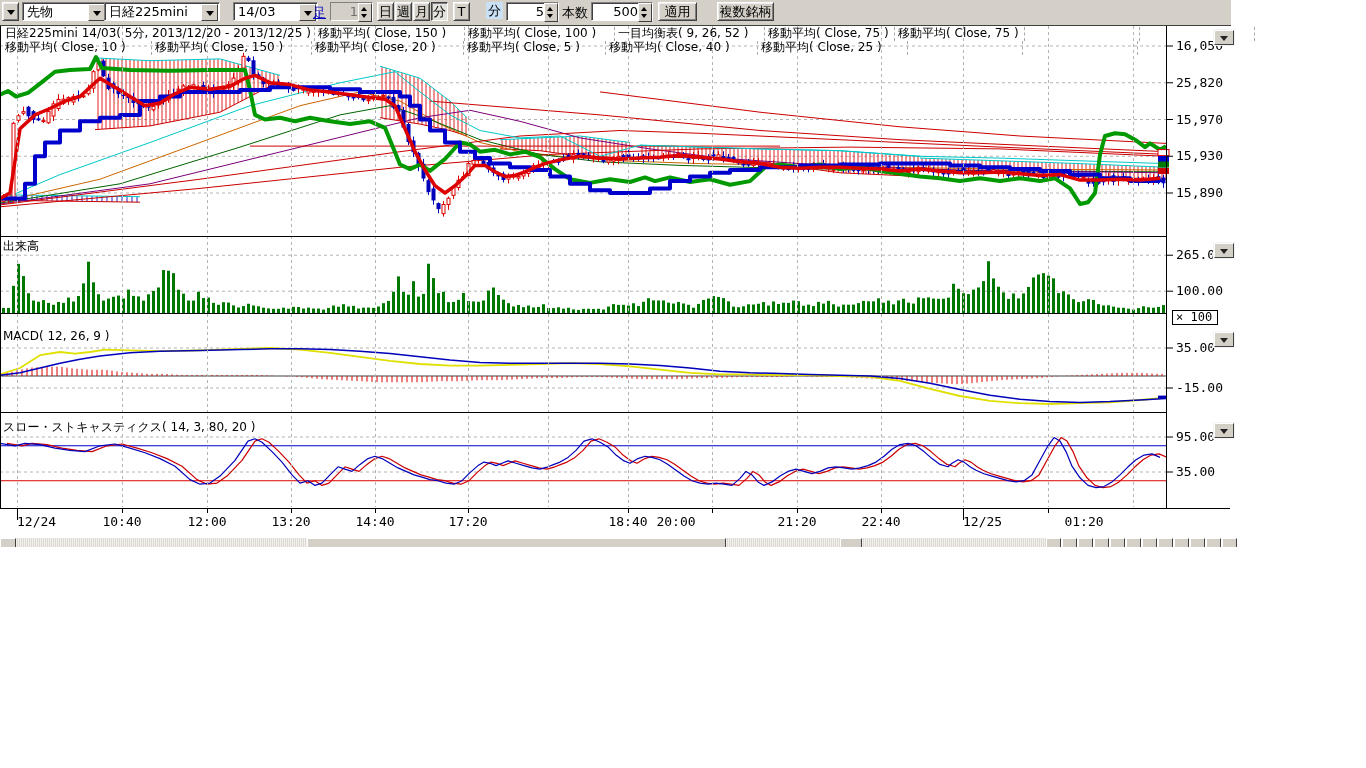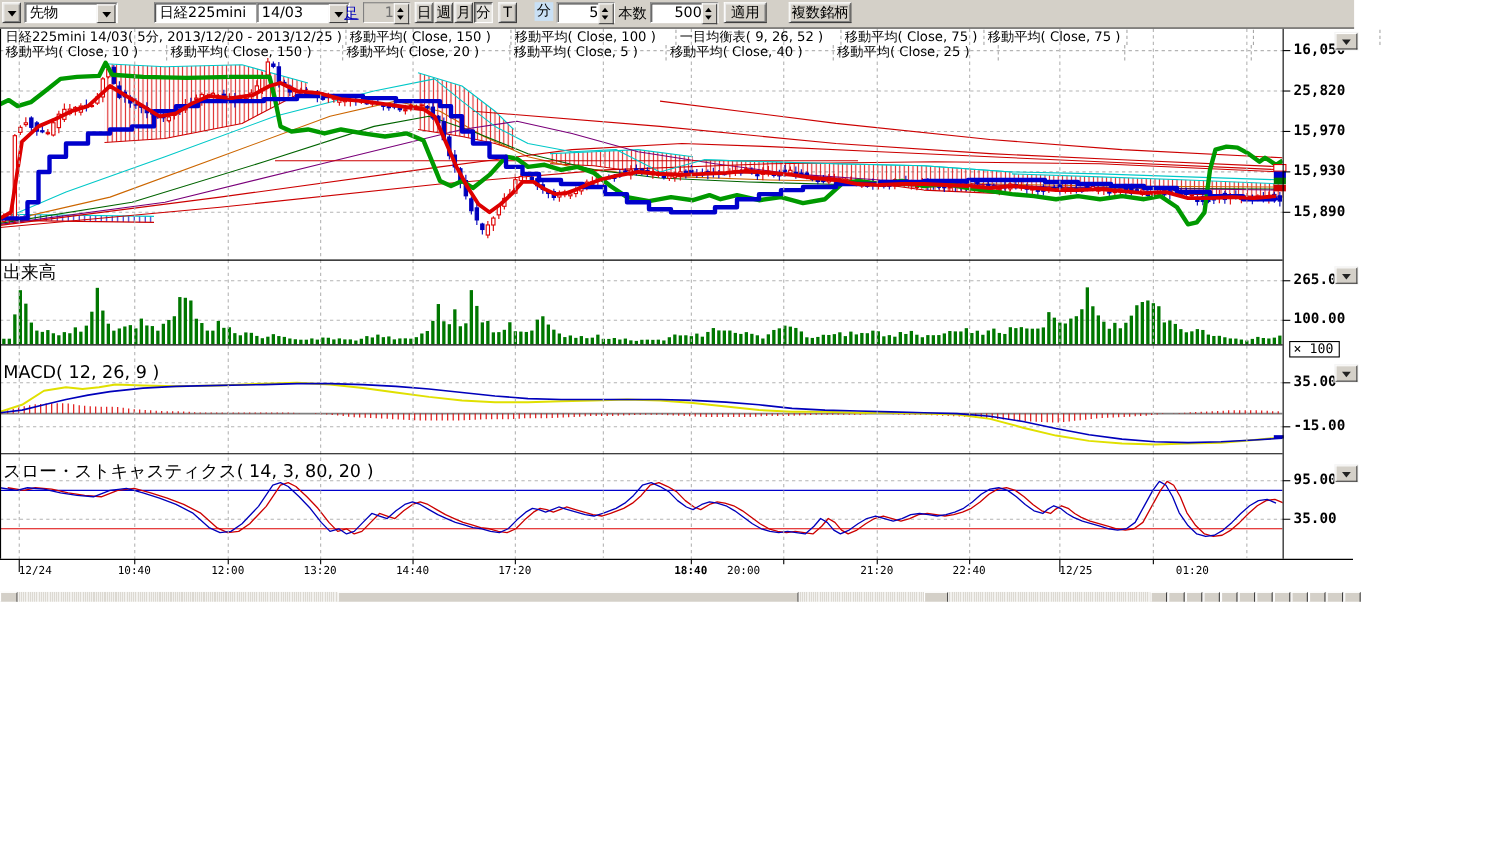--- a/index.html
+++ b/index.html
@@ -24,28 +24,28 @@
   .spinbox{position:absolute;top:0;right:0;width:12px;height:17px;background:#d4d0c8;
           border:1px solid;border-color:#fff #404040 #404040 #fff;}
   .spin-up{position:absolute;left:2px;top:3px;width:0;height:0;border-left:3px solid transparent;
           border-right:3px solid transparent;border-bottom:4px solid #000;}
   .spin-dn{position:absolute;left:2px;bottom:3px;width:0;height:0;border-left:3px solid transparent;
           border-right:3px solid transparent;border-top:4px solid #000;}
   .spinval{position:absolute;right:14px;top:1px;line-height:15px;}
   .lbl{position:absolute;top:4px;line-height:17px;}
   
   #chart-svg{position:absolute;left:0;top:0;z-index:1;}
-  .pane-title{position:absolute;z-index:3;font-size:16px;white-space:nowrap;background:transparent;}
+  .pane-title{position:absolute;z-index:3;font-size:12px;white-space:nowrap;background:transparent;}
   .legend-row{position:absolute;left:2px;z-index:3;height:14px;white-space:nowrap;font-size:12px;}
   .legend-cell{display:inline-block;vertical-align:top;height:14px;line-height:13px;
           border-right:1px dashed #a8a8a8;padding-left:3px;box-sizing:border-box;overflow:visible;}
   .ylab{position:absolute;left:1176px;z-index:3;font-family:"DejaVu Sans Mono","Liberation Mono",monospace;
-          font-size:13px;line-height:14px;white-space:nowrap;font-weight:bold;}
+          font-size:13px;line-height:14px;white-space:nowrap;}
   .xlab{position:absolute;top:514px;z-index:3;font-family:"DejaVu Sans Mono","Liberation Mono",monospace;
-          font-size:10px;white-space:nowrap;text-align:center;}
+          font-size:13px;white-space:nowrap;text-align:center;}
   .axis-drop{position:absolute;left:1214px;width:18px;height:13px;z-index:4;background:#d4d0c8;
           border:1px solid;border-color:#fff #404040 #404040 #fff;box-shadow:0 0 0 1px #f4f4f4;}
   .axis-drop .tri-down{margin:-2px 0 0 -4px;border-top-color:#222;}
   #mult-box{position:absolute;left:1172px;top:310px;width:41px;height:13px;z-index:3;border:1px solid #000;
           background:#fff;font-family:"DejaVu Sans Mono","Liberation Mono",monospace;font-size:12px;
           line-height:13px;padding-left:3px;box-sizing:content-box;}
   
   #bottom-strip{position:absolute;left:0;top:538px;width:1240px;height:9px;overflow:hidden;z-index:4;}
   .sb-track{position:absolute;top:0;height:18px;background:repeating-linear-gradient(90deg,#f2f1ee 0 1px,#dcd9d2 1px 2px);}
   .sb-btn{position:absolute;top:0;height:18px;background:#d4d0c8;border:1px solid;
@@ -60,21 +60,21 @@
   <div class="t-abs btn3d" style="left:2px;width:17px;">
       <span class="tri-down"></span>
     </div>
 
   <div class="t-abs sunken combo" style="left:22px;width:85px;">
     <span class="val">先物</span>
     <span class="drop">
         <span class="tri-down"></span>
       </span>
   </div>
-  <div class="t-abs sunken combo" style="left:104px;width:116px;margin-left:36px;">
+  <div class="t-abs sunken combo" style="left:104px;width:116px;">
     <span class="val">日経225mini</span>
     <span class="drop">
         <span class="tri-down"></span>
       </span>
   </div>
   <div class="t-abs sunken combo" style="left:233px;width:85px;">
     <span class="val">14/03</span>
     <span class="drop">
         <span class="tri-down"></span>
       </span>
@@ -1211,21 +1211,21 @@
     <div class="ylab" style="top: 430.02px;">95.00</div>
     <div class="ylab" style="top: 465px;">35.00</div>
   </div>
 <div id="xlabels">
     <div class="xlab" style="left: 17px;">12/24</div>
     <div class="xlab" style="left: 122px; transform: translateX(-50%);">10:40</div>
     <div class="xlab" style="left: 207px; transform: translateX(-50%);">12:00</div>
     <div class="xlab" style="left: 291px; transform: translateX(-50%);">13:20</div>
     <div class="xlab" style="left: 375px; transform: translateX(-50%);">14:40</div>
     <div class="xlab" style="left: 468px; transform: translateX(-50%);">17:20</div>
-    <div class="xlab" style="left: 628px; transform: translateX(-50%); font-weight: bold;">18:40</div>
+    <div class="xlab" style="left: 628px; transform: translateX(-50%);">18:40</div>
     <div class="xlab" style="left: 676px; transform: translateX(-50%);">20:00</div>
     <div class="xlab" style="left: 797px; transform: translateX(-50%);">21:20</div>
     <div class="xlab" style="left: 881px; transform: translateX(-50%);">22:40</div>
     <div class="xlab" style="left: 963px;">12/25</div>
     <div class="xlab" style="left: 1048px; transform: translateX(-50%); margin-left: 36px;">01:20</div>
   </div>
 
 <div id="bottom-strip">
   <div class="sb-btn" style="left:0;width:16px;"></div>
   <div class="sb-track" style="left:16px;width:291px;"></div>

